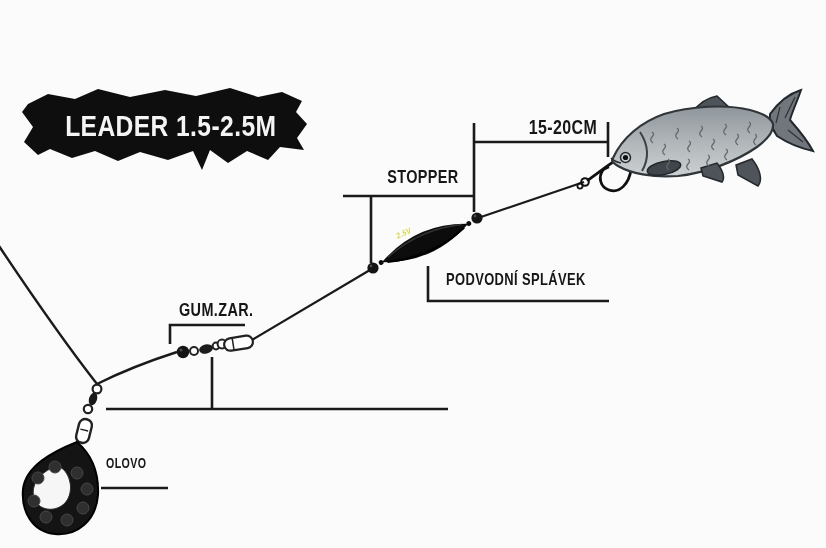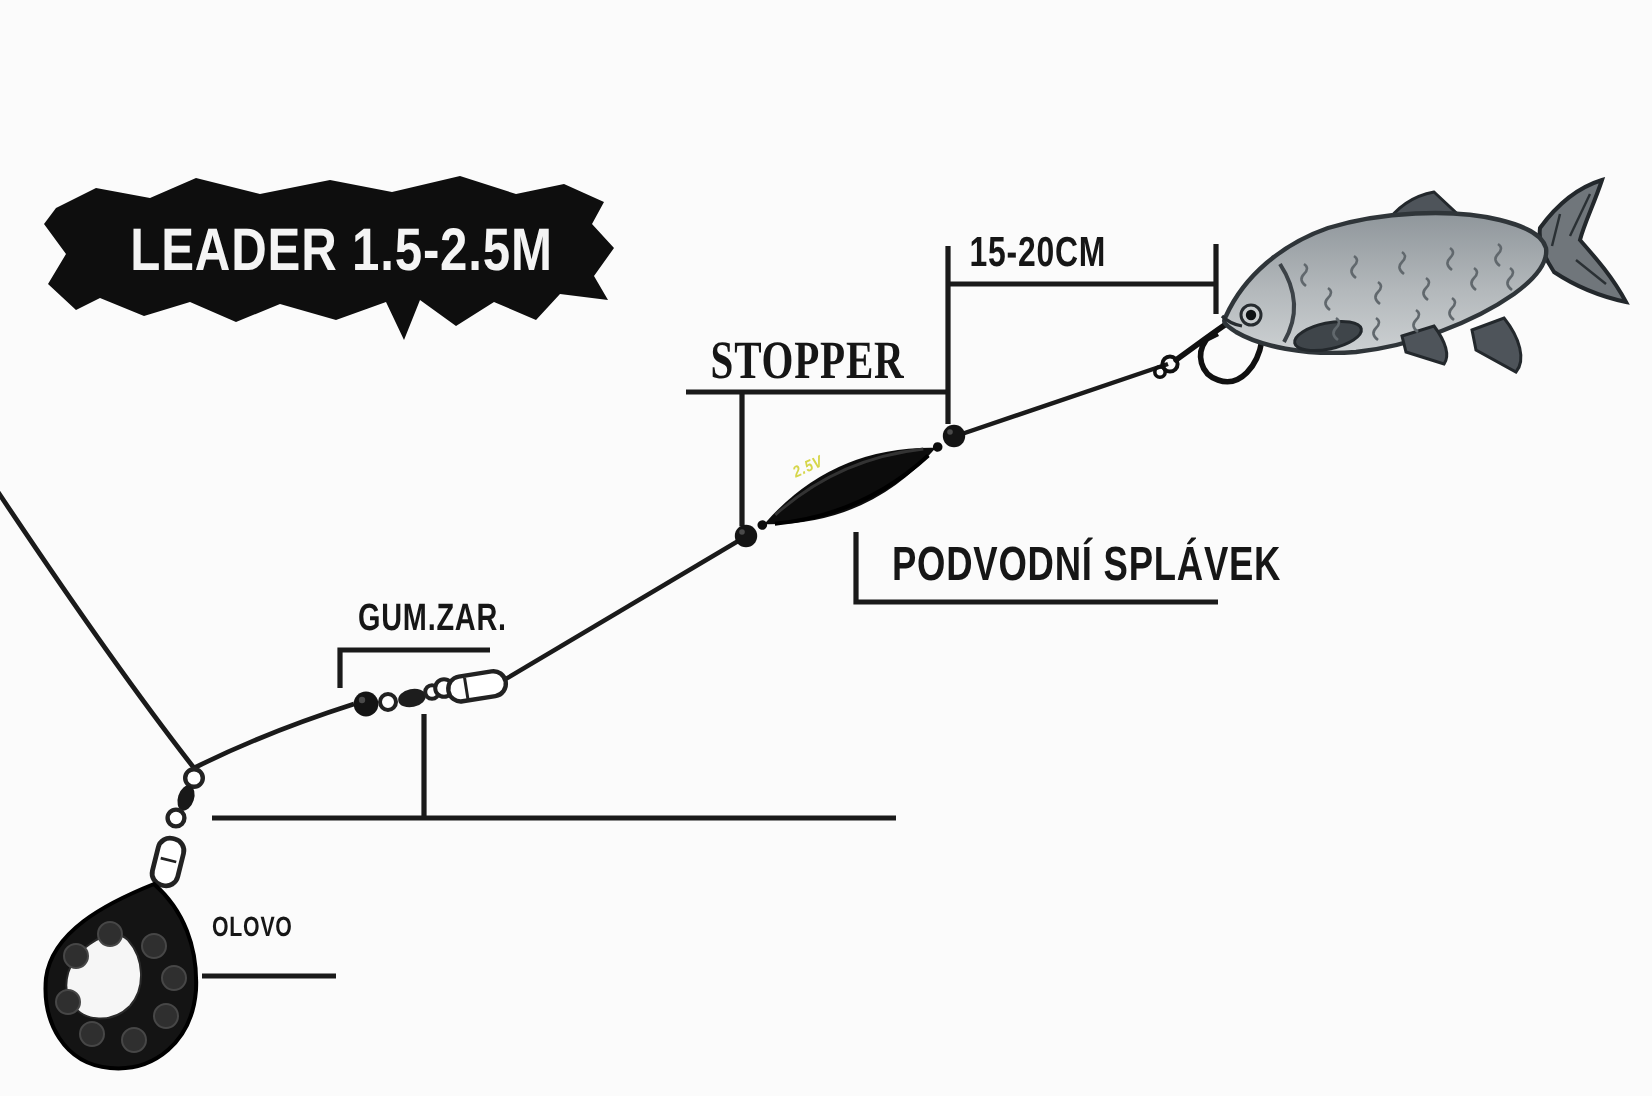--- a/index.html
+++ b/index.html
@@ -3,26 +3,26 @@
 <meta charset="utf-8">
 <style>
   html,body{margin:0;padding:0;}
   body{width:826px;height:548px;background:#fbfbfb;overflow:hidden;
        font-family:"Liberation Sans",sans-serif;}
   #stage{position:relative;width:826px;height:548px;padding-left:15px;}
   #rig-svg{position:absolute;left:0;top:0;}
   .lbl{position:absolute;font-weight:700;color:#161616;white-space:nowrap;line-height:1;}
   .lbl .cnd{display:inline-block;transform:scaleX(.76);transform-origin:center;letter-spacing:.5px;}
   .lbl.left-align .cnd{transform-origin:left center;}
-  .ctr{text-align:left;}
+  .ctr{text-align:right;}
   #leader-label{left:42px;top:111px;width:250px;font-size:30px;color:#f4f4f4;text-align:center;}
   #leader-label .cnd{transform:scaleX(.82);}
-  #stopper-label{left:340px;top:167px;width:130px;font-size:27px;font-family:Liberation Serif, serif;}
+  #stopper-label{left:340px;top:167px;width:130px;font-size:19px;}
   #distance-label{left:474px;top:116px;width:134px;font-size:21px;}
-  #float-label{left:446px;top:271px;font-size:24px;}
+  #float-label{left:446px;top:271px;font-size:17px;}
   #gum-label{left:179px;top:300px;font-size:19px;}
   #swivel-label{left:268px;top:382px;font-size:21px;}
   #weight-label{left:106px;top:456px;font-size:14px;}
   #float-marking{left:397px;top:233px;font-size:8px;color:#d6d64a;
       transform:rotate(-24deg);transform-origin:left center;font-style:italic;}
   #float-marking .cnd{transform:scaleX(.85);}
 </style>
 </head>
 <body>
 

